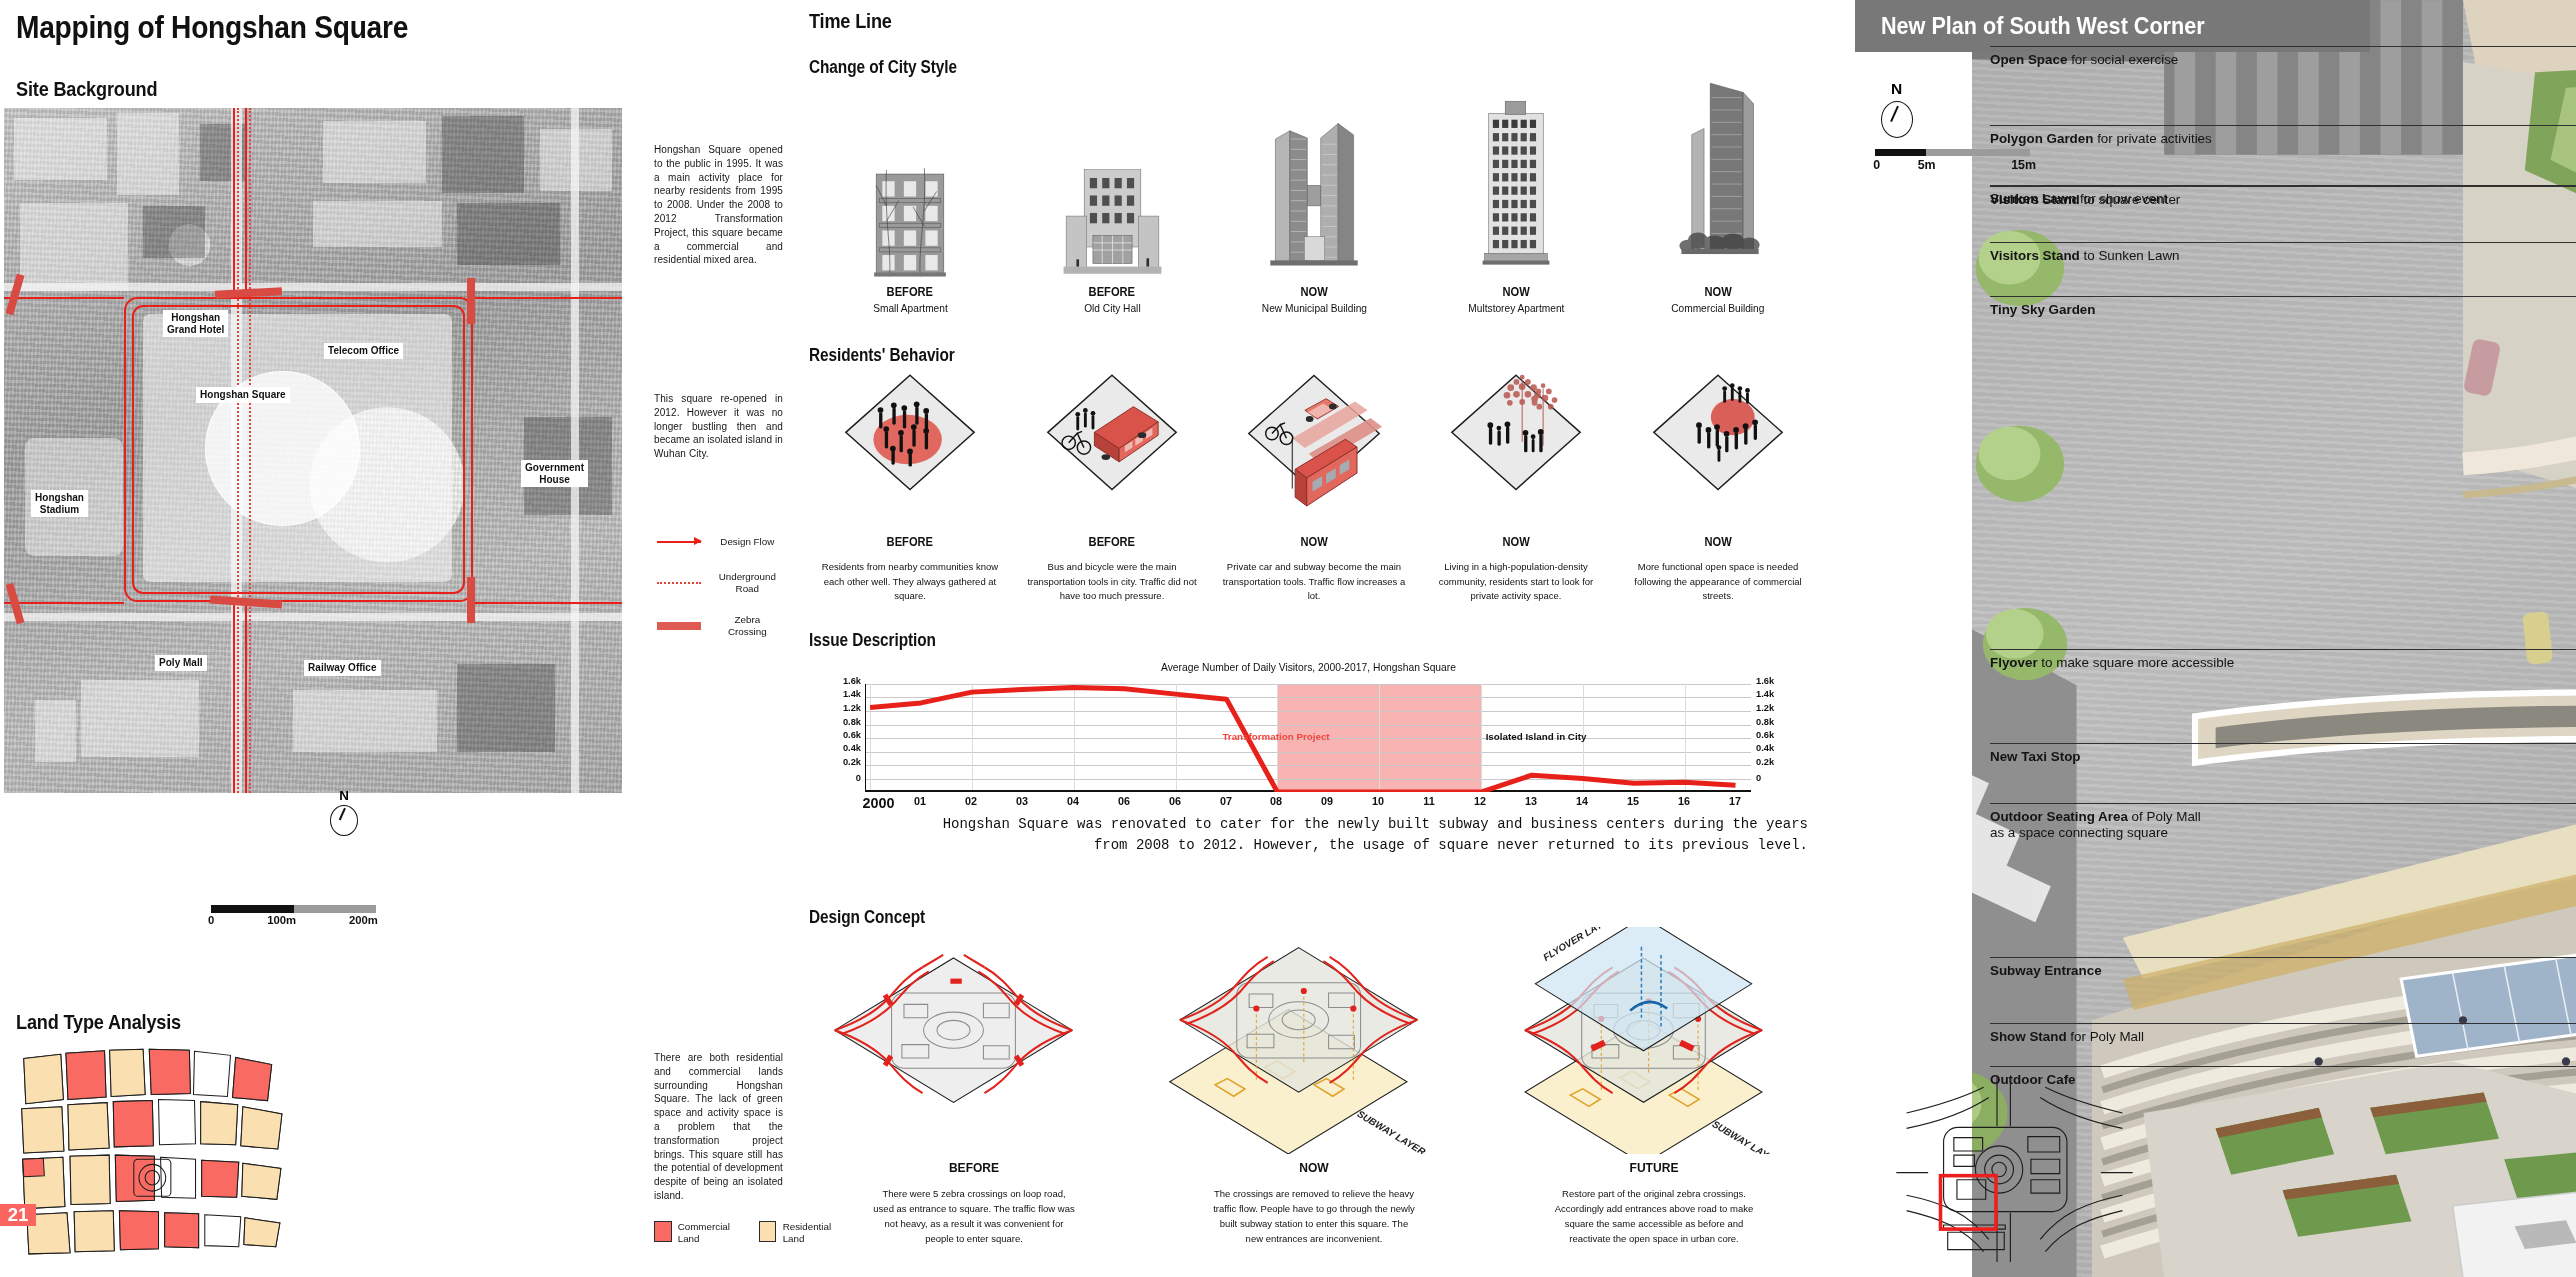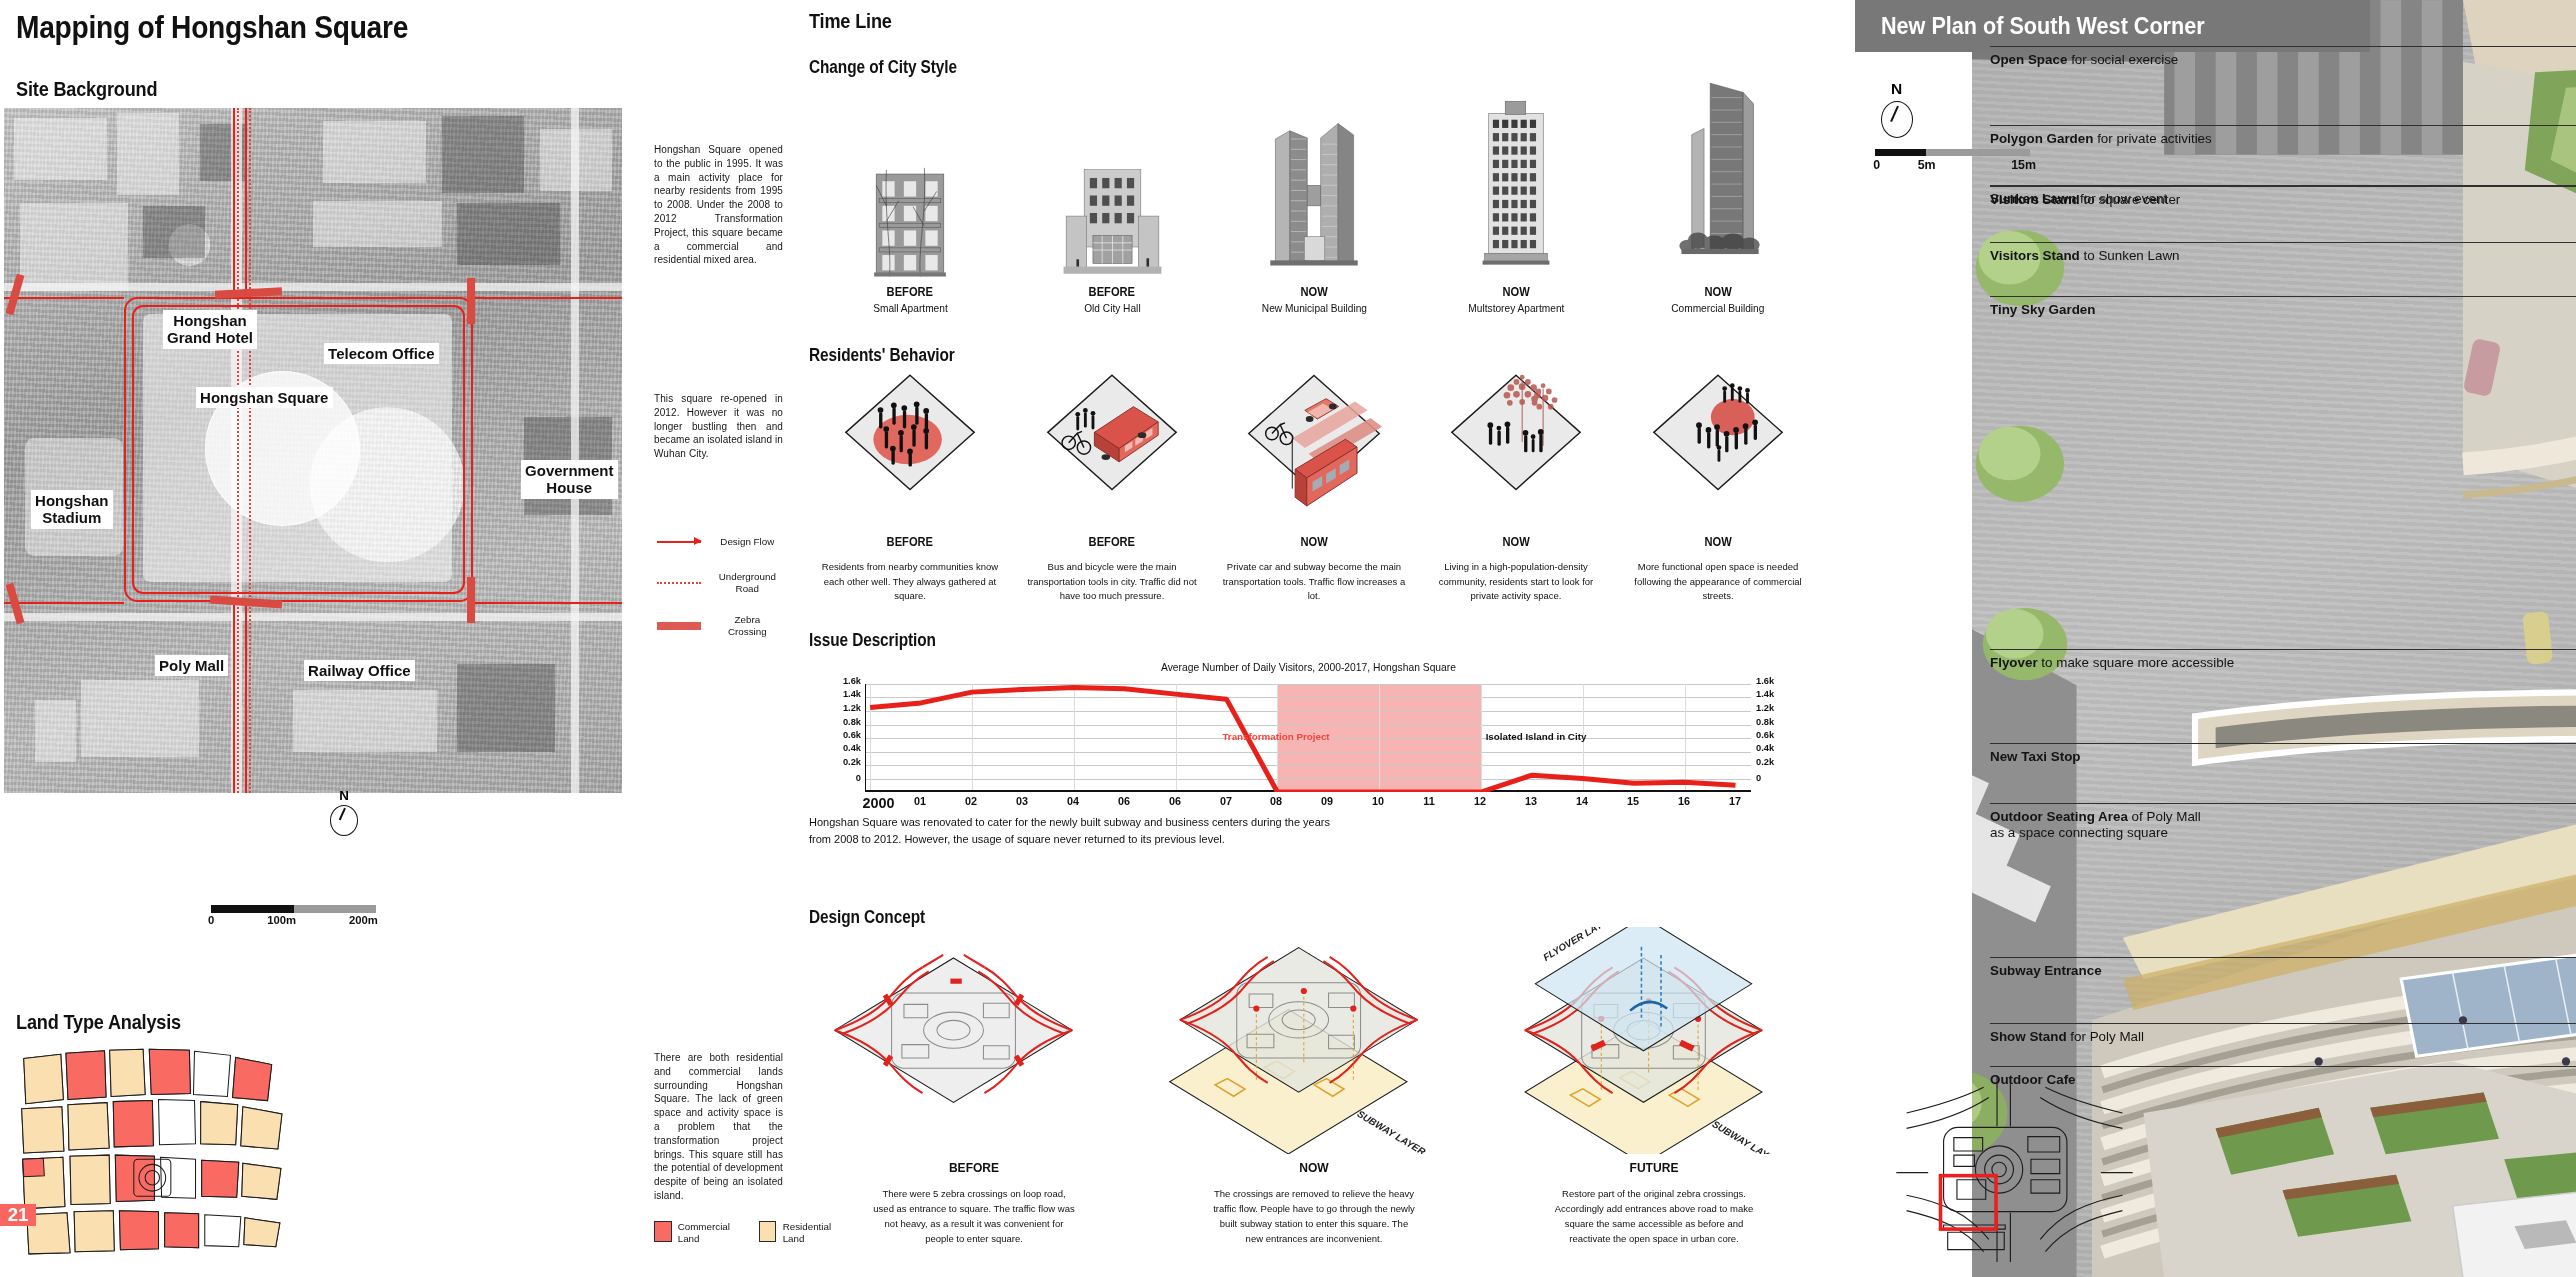--- a/index.html
+++ b/index.html
@@ -52,21 +52,21 @@
   .loop { position: absolute; left: 120px; top: 189px; width: 349px; height: 305px;
     border: 2.6px solid #e8201a; border-radius: 13.4px; }
   .loop2 { position: absolute; left: 128px; top: 197px; width: 333px; height: 289px;
     border: 2.1px solid #e8201a; border-radius: 11.3px; }
   .vline { position: absolute; width: 2.1px; background: #e8201a; }
   .hline { position: absolute; height: 2.1px; background: #e8201a; }
   .dotline { position: absolute; width: 0; border-left: 2.1px dotted #e8423c; }
   .zebra { position: absolute; background: #d94a43; }
 
   .map-label { position: absolute; background: #fff; color: #111; font-weight: 700;
-    font-size: 15px; line-height: 1.15; padding: 2.1px 4.1px; text-align: center; white-space: pre-line;
+    font-size: 10px; line-height: 1.15; padding: 2.1px 4.1px; text-align: center; white-space: pre-line;
     font-family: "Liberation Sans", sans-serif; }
 
   
   .north { position: absolute; }
   .north .n-letter { font-size: 13.4px; font-weight: 700; text-align: center; }
   .north .n-circ { width: 28px; height: 31px; border: 1.5px solid #111; border-radius: 50%;
     margin: 2.1px auto 0; position: relative; }
   .north .n-needle { position: absolute; left: 50%; top: 8%; width: 1.5px; height: 46%;
     background: #111; transform-origin: top center; transform: rotate(24deg); }
 
@@ -146,23 +146,23 @@
   .yaxis-l { left: 0; text-align: right; }
   .yaxis-r { left: 947px; text-align: left; }
   .ytick { position: absolute; font-size: 9.3px; font-weight: 700; color: #111; width: 100%; }
   .xaxis { position: absolute; left: 56px; top: 133px; width: 886px; height: 17.5px; }
   .xtick { position: absolute; font-size: 10.8px; font-weight: 700; color: #111;
     transform: translateX(-50%); }
   .xtick.first { font-size: 14.4px; }
   .trans-band { position: absolute; background: rgba(248,180,178,0.62); }
   .band-label { position: absolute; font-size: 9.8px; font-weight: 700;
     font-family: "Liberation Sans Narrow","Liberation Sans", sans-serif; }
-  .chart-footnote { position: absolute; left: 0; right: 0; top: 152px; text-align: left;
-    font-size: 11px; line-height: 1.5; color: #111;
-    font-family: Liberation Sans, sans-serif; }
+  .chart-footnote { position: absolute; left: 0; right: 0; top: 152px; text-align: right;
+    font-size: 14px; line-height: 1.5; color: #111;
+    font-family: Liberation Mono, monospace; }
 
   
   #concept-title { position: absolute; left: 0; top: 907px; }
   .concept-row { position: absolute; left: 0; top: 927px; width: 1010px; height: 340px; }
   .cc-cell { position: absolute; width: 330px; top: 0; }
   .cc-cap { font-size: 13.4px; font-weight: 700; text-align: center; margin-top: 4.1px; color: #111;
     font-family: "Liberation Sans Narrow","Liberation Sans", sans-serif; transform: scaleX(0.9); }
   .cc-txt { font-size: 9.5px; line-height: 1.55; text-align: center; color: #111;
     margin: 12.4px auto 0; width: 206px;
     font-family: "Liberation Sans Narrow","Liberation Sans", sans-serif; }

